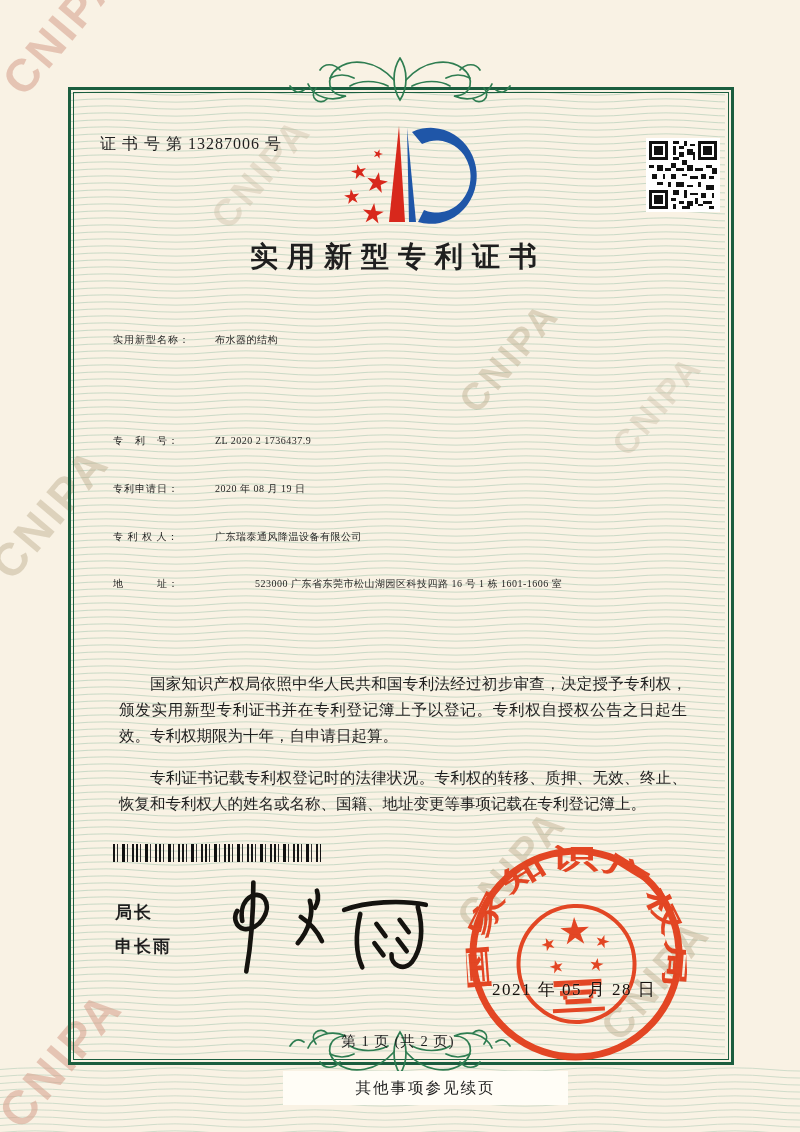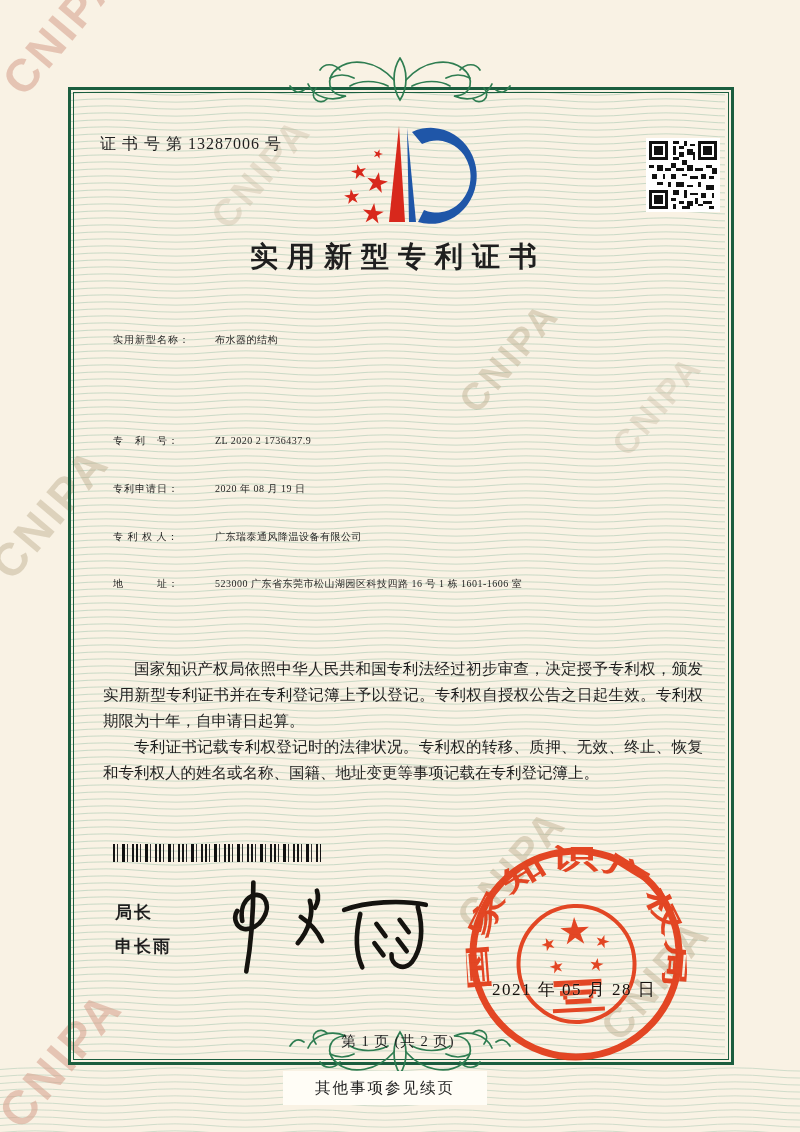--- a/index.html
+++ b/index.html
@@ -52,21 +52,21 @@
   }
   .row{position:absolute;left:113px;width:592px;font-size:10px;line-height:24px;}
   .row .lbl{display:inline-block;min-width:102px;vertical-align:top;letter-spacing:1px;}
   .row .val{display:inline-block;vertical-align:top;max-width:486px;letter-spacing:0.5px;}
   .row .pair{display:inline-block;}
   .row .pair.first{width:302px;}
   .paras{
     position:absolute;left:103px;top:656px;width:600px;
     font-size:15.5px;line-height:26px;text-align:justify;
   }
-  .paras p{margin:0;text-indent:2em;}
+  .paras p{margin:16px;text-indent:2em;font-family:Liberation Mono, monospace;}
   .barcode{
     position:absolute;left:113px;top:844px;width:208px;height:18px;
     background:
       repeating-linear-gradient(90deg,
         #141414 0 2px, transparent 2px 4px,
         #2a2a2a 4px 5px, transparent 5px 9px,
         #101010 9px 12px, transparent 12px 14px,
         #333 14px 15px, transparent 15px 19px,
         #181818 19px 21px, transparent 21px 23px);
   }
@@ -80,21 +80,21 @@
   .seal-date{
     position:absolute;left:492px;top:978px;
     font-size:17px;letter-spacing:1.5px;color:#14100c;
     text-shadow:0 0 2px rgba(249,242,228,.8);
   }
   .page-footer{
     position:absolute;left:68px;top:1032px;width:660px;
     text-align:center;font-size:14.5px;letter-spacing:1px;
   }
   .note{
-    position:absolute;left:283px;top:1071px;width:204px;height:34px;
+    position:absolute;left:283px;top:1071px;width:285px;height:34px;
     background:#fffdf6;
     display:flex;align-items:center;justify-content:center;
     font-size:15.5px;letter-spacing:2px;
   }
   .flourish{position:absolute;left:280px;width:240px;height:64px;}
   .flourish.top{top:46px;}
   .flourish.bottom{top:1022px;transform:scaleY(-1);}
 </style>
 </head>
 <body>
@@ -248,21 +248,21 @@
   <div class="row" style="top:429px;">
     <span class="lbl">专　利　号：</span><span class="val">ZL 2020 2 1736437.9</span>
   </div>
   <div class="row" style="top:477px;">
     <span class="lbl">专利申请日：</span><span class="val">2020 年 08 月 19 日</span>
   </div>
   <div class="row" style="top:525px;">
     <span class="lbl">专 利 权 人：</span><span class="val">广东瑞泰通风降温设备有限公司</span>
   </div>
   <div class="row" style="top:572px;">
-    <span class="lbl">地　　　址：</span><span class="val" style="max-width:486px;">523000 广东省东莞市松山湖园区科技四路 16 号 1 栋 1601-1606 室</span>
+    <span class="lbl">地　　　址：</span><span class="val" style="max-width:486px;margin-left:40px;">523000 广东省东莞市松山湖园区科技四路 16 号 1 栋 1601-1606 室</span>
   </div>
 
   <div class="paras">
     <p>国家知识产权局依照中华人民共和国专利法经过初步审查，决定授予专利权，颁发实用新型专利证书并在专利登记簿上予以登记。专利权自授权公告之日起生效。专利权期限为十年，自申请日起算。</p>
     <p>专利证书记载专利权登记时的法律状况。专利权的转移、质押、无效、终止、恢复和专利权人的姓名或名称、国籍、地址变更等事项记载在专利登记簿上。</p>
   </div>
 
   <div class="barcode"></div>
 
   <div class="signer">

